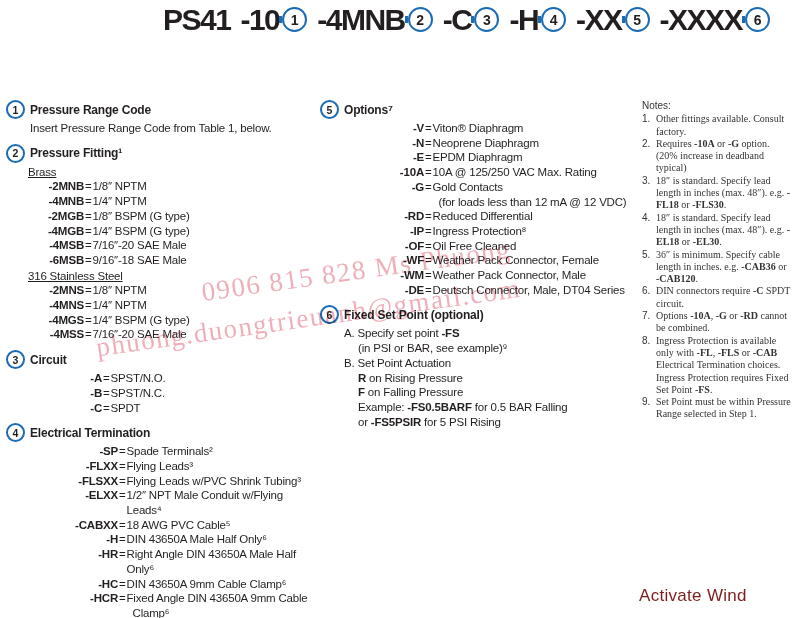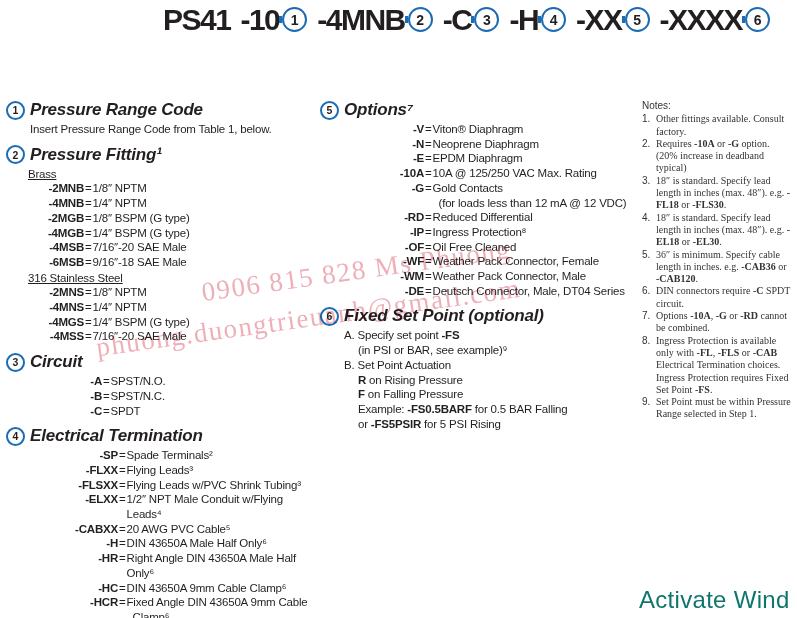--- a/index.html
+++ b/index.html
@@ -21,21 +21,21 @@
   
   .content{position:absolute; top:100px; left:6px; display:flex;}
   .col-left{width:314px;}
   .col-mid{width:322px;}
   .col-notes{width:150px; font-size:10px; line-height:12.3px; color:#333;}
   
   .section{margin-bottom:8px;}
   .sec-head{display:flex; align-items:center; gap:5px; margin-bottom:2px;}
   .sec-circle{flex:0 0 auto; width:15px; height:15px; border:2px solid #1b6cb5; border-radius:50%;
     display:flex; align-items:center; justify-content:center; font-size:10.5px; font-weight:bold;}
-  .sec-title{font-weight:bold; font-size:17px; letter-spacing:-0.2px;font-style:italic;}
+  .sec-title{font-weight:bold; font-size:12px; letter-spacing:-0.2px;}
   .sec-body{padding-left:22px; font-size:11.5px; line-height:14.7px; letter-spacing:-0.2px;}
   .plain-line{padding-left:2px;}
   .subhead{text-decoration:underline; margin-top:1px;}
   .codes-row{display:flex; align-items:flex-start;}
   .code-col{font-weight:bold; text-align:right; flex:0 0 auto; white-space:nowrap;}
   .eq{flex:0 0 auto; padding:0 1px;}
   .desc-wrap{flex:1;}
   .desc2{padding-left:6px;}
   .n2 .code-col{width:56px}
   .n3 .code-col{width:74px}
@@ -50,21 +50,21 @@
   .note-text{flex:1;font-family:Liberation Serif, serif;}
   
   .watermark{position:absolute; left:88px; top:288px; width:470px;
     transform:rotate(-8deg); transform-origin:left top;
     font-family:"Liberation Serif","DejaVu Serif",serif;
     color:rgba(224,110,125,0.55); mix-blend-mode:multiply;
     font-size:27px; letter-spacing:1.5px; line-height:40px; pointer-events:none; z-index:5;}
   .wm-line1{padding-left:112px; white-space:nowrap;}
   .wm-line2{white-space:nowrap;}
   
-  .activation{position:absolute; left:639px; top:586px; font-size:24px; color:#0f766e;
+  .activation{position:absolute; left:639px; top:586px; font-size:17px; color:#7f1d1d;
     letter-spacing:0.3px; white-space:nowrap;}
 </style>
 </head>
 <body>
 
 <div id="page">
 
   <div class="pn-header">
     <div class="pn-base">PS41</div>
 
@@ -264,21 +264,21 @@
                 <span class="code-col">-ELXX</span>
                 <span class="eq">=</span>
                 <div class="desc-wrap">
                   <div>1/2″ NPT Male Conduit w/Flying Leads⁴</div>
                 </div>
               </div>
               <div class="codes-row">
                 <span class="code-col">-CABXX</span>
                 <span class="eq">=</span>
                 <div class="desc-wrap">
-                  <div>20 AWG PVC Cable⁵</div>
+                  <div>18 AWG PVC Cable⁵</div>
                 </div>
               </div>
               <div class="codes-row">
                 <span class="code-col">-H</span>
                 <span class="eq">=</span>
                 <div class="desc-wrap">
                   <div>DIN 43650A Male Half Only⁶</div>
                 </div>
               </div>
               <div class="codes-row">

